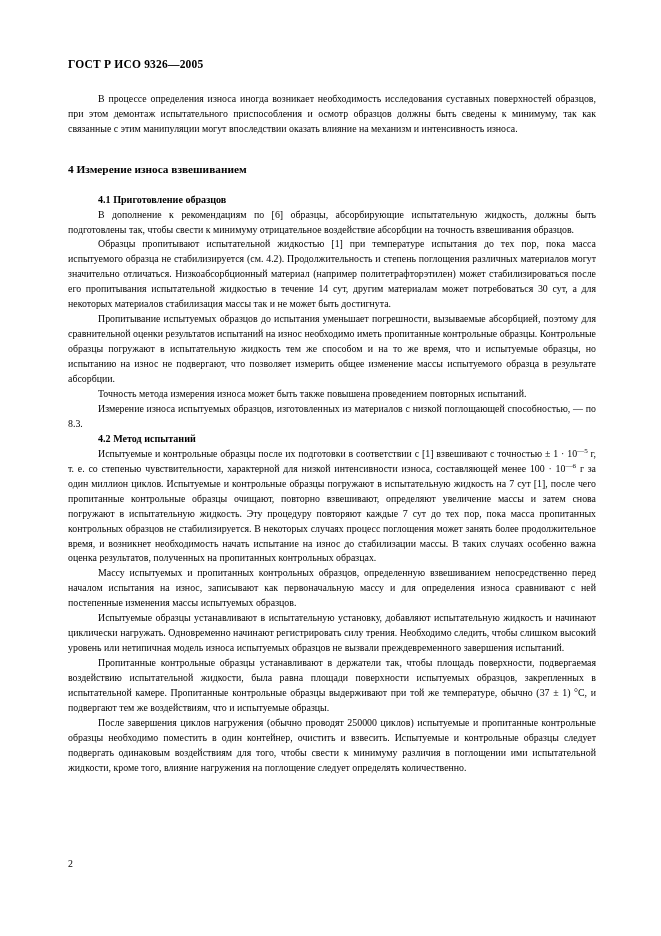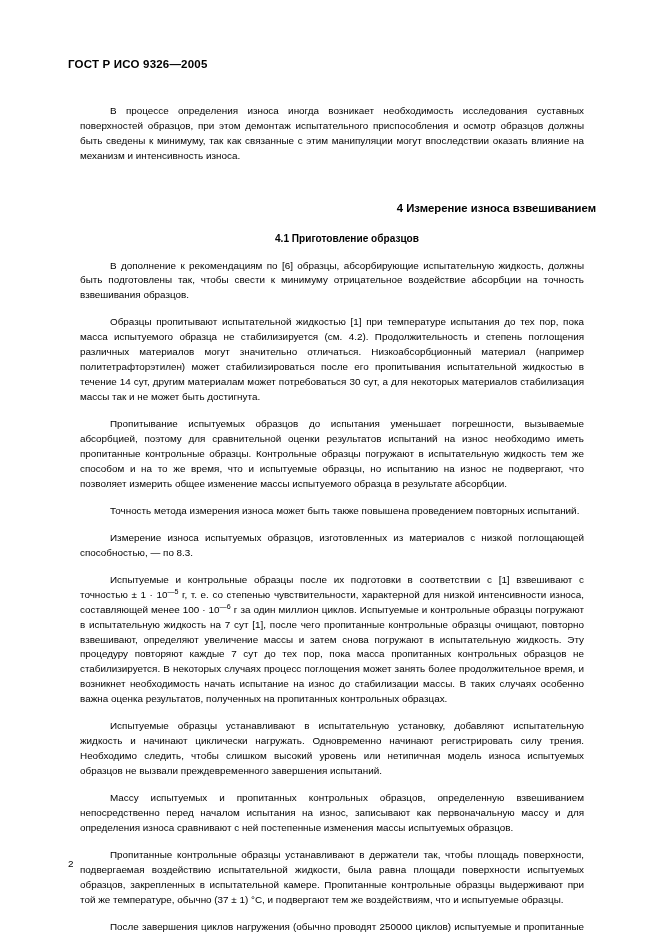--- a/index.html
+++ b/index.html
@@ -14,50 +14,51 @@
     font-family: "Liberation Sans", sans-serif;
     color: #000000;
     overflow: hidden;
   }
   .page {
     position: absolute;
     left: 0; top: 0;
     width: 661px;
     height: 936px;
     background: #fff;
+    font-family: Liberation Serif, serif;
   }
   .header {
     position: absolute;
     left: 68px;
     top: 58px;
     font-size: 11.5px;
     font-weight: bold;
     letter-spacing: 0.2px;
     white-space: nowrap;
   }
   .content {
     position: absolute;
     left: 68px;
     top: 92px;
     width: 528px;
   }
   p.body-par {
-    margin: 12px;
+    margin: 0;
     font-size: 9.9px;
     line-height: 14.95px;
     text-align: justify;
     text-indent: 30px;
     hyphens: none;
   }
   h3.sub-title {
     margin: 0;
     font-size: 10.1px;
     font-weight: bold;
     line-height: 14.95px;
-    text-align: center;
+    text-align: left;
   }
   h3.sub-title.indented {
     text-indent: 30px;
   }
   .gap-before-sec { height: 17px; }
   .gap-after-sec { height: 8px; }
   sup {
     font-size: 0.72em;
     vertical-align: super;
     line-height: 0;
@@ -74,35 +75,36 @@
 
 <div class="page">
 
   <div class="header">ГОСТ Р ИСО 9326—2005</div>
 
   <div class="content">
 
     <p class="body-par">В процессе определения износа иногда возникает необходимость исследования суставных поверхностей образцов, при этом демонтаж испытательного приспособления и осмотр образцов должны быть сведены к минимуму, так как связанные с этим манипуляции могут впоследствии оказать влияние на механизм и интенсивность износа.</p>
 
     <div class="gap-before-sec"></div>
-    <h2 class="sub-title indented" style="font-size:11.3px;text-align:right;">4  Измерение износа взвешиванием</h2>
+    <h2 class="sub-title indented" style="font-size:11.3px;">4  Измерение износа взвешиванием</h2>
     <div class="gap-after-sec"></div>
 
     <h3 class="sub-title indented">4.1  Приготовление образцов</h3>
 
     <p class="body-par">В дополнение к рекомендациям по [6] образцы, абсорбирующие испытательную жидкость, должны быть подготовлены так, чтобы свести к минимуму отрицательное воздействие абсорбции на точность взвешивания образцов.</p>
     <p class="body-par">Образцы пропитывают испытательной жидкостью [1] при температуре испытания до тех пор, пока масса испытуемого образца не стабилизируется (см. 4.2). Продолжительность и степень поглощения различных материалов могут значительно отличаться. Низкоабсорбционный материал (например политетрафторэтилен) может стабилизироваться после его пропитывания испытательной жидкостью в течение 14 сут, другим материалам может потребоваться 30 сут, а для некоторых материалов стабилизация массы так и не может быть достигнута.</p>
     <p class="body-par">Пропитывание испытуемых образцов до испытания уменьшает погрешности, вызываемые абсорбцией, поэтому для сравнительной оценки результатов испытаний на износ необходимо иметь пропитанные контрольные образцы. Контрольные образцы погружают в испытательную жидкость тем же способом и на то же время, что и испытуемые образцы, но испытанию на износ не подвергают, что позволяет измерить общее изменение массы испытуемого образца в результате абсорбции.</p>
     <p class="body-par">Точность метода измерения износа может быть также повышена проведением повторных испытаний.</p>
     <p class="body-par">Измерение износа испытуемых образцов, изготовленных из материалов с низкой поглощающей способностью, — по 8.3.</p>
 
+    <h3 class="sub-title indented">4.2  Метод испытаний</h3>
 
     <p class="body-par">Испытуемые и контрольные образцы после их подготовки в соответствии с [1] взвешивают с точностью ± 1 · 10<sup>—5</sup> г, т. е. со степенью чувствительности, характерной для низкой интенсивности износа, составляющей менее 100 · 10<sup>—6</sup> г за один миллион циклов. Испытуемые и контрольные образцы погружают в испытательную жидкость на 7 сут [1], после чего пропитанные контрольные образцы очищают, повторно взвешивают, определяют увеличение массы и затем снова погружают в испытательную жидкость. Эту процедуру повторяют каждые 7 сут до тех пор, пока масса пропитанных контрольных образцов не стабилизируется. В некоторых случаях процесс поглощения может занять более продолжительное время, и возникнет необходимость начать испытание на износ до стабилизации массы. В таких случаях особенно важна оценка результатов, полученных на пропитанных контрольных образцах.</p>
+    <p class="body-par">Массу испытуемых и пропитанных контрольных образцов, определенную взвешиванием непосредственно перед началом испытания на износ, записывают как первоначальную массу и для определения износа сравнивают с ней постепенные изменения массы испытуемых образцов.</p>
     <p class="body-par">Испытуемые образцы устанавливают в испытательную установку, добавляют испытательную жидкость и начинают циклически нагружать. Одновременно начинают регистрировать силу трения. Необходимо следить, чтобы слишком высокий уровень или нетипичная модель износа испытуемых образцов не вызвали преждевременного завершения испытаний.</p>
-    <p class="body-par">Массу испытуемых и пропитанных контрольных образцов, определенную взвешиванием непосредственно перед началом испытания на износ, записывают как первоначальную массу и для определения износа сравнивают с ней постепенные изменения массы испытуемых образцов.</p>
     <p class="body-par">Пропитанные контрольные образцы устанавливают в держатели так, чтобы площадь поверхности, подвергаемая воздействию испытательной жидкости, была равна площади поверхности испытуемых образцов, закрепленных в испытательной камере. Пропитанные контрольные образцы выдерживают при той же температуре, обычно (37 ± 1) °C, и подвергают тем же воздействиям, что и испытуемые образцы.</p>
     <p class="body-par">После завершения циклов нагружения (обычно проводят 250000 циклов) испытуемые и пропитанные контрольные образцы необходимо поместить в один контейнер, очистить и взвесить. Испытуемые и контрольные образцы следует подвергать одинаковым воздействиям для того, чтобы свести к минимуму различия в поглощении ими испытательной жидкости, кроме того, влияние нагружения на поглощение следует определять количественно.</p>
 
   </div>
 
   <div class="page-number">2</div>
 
 </div>
 
 </body></html>

